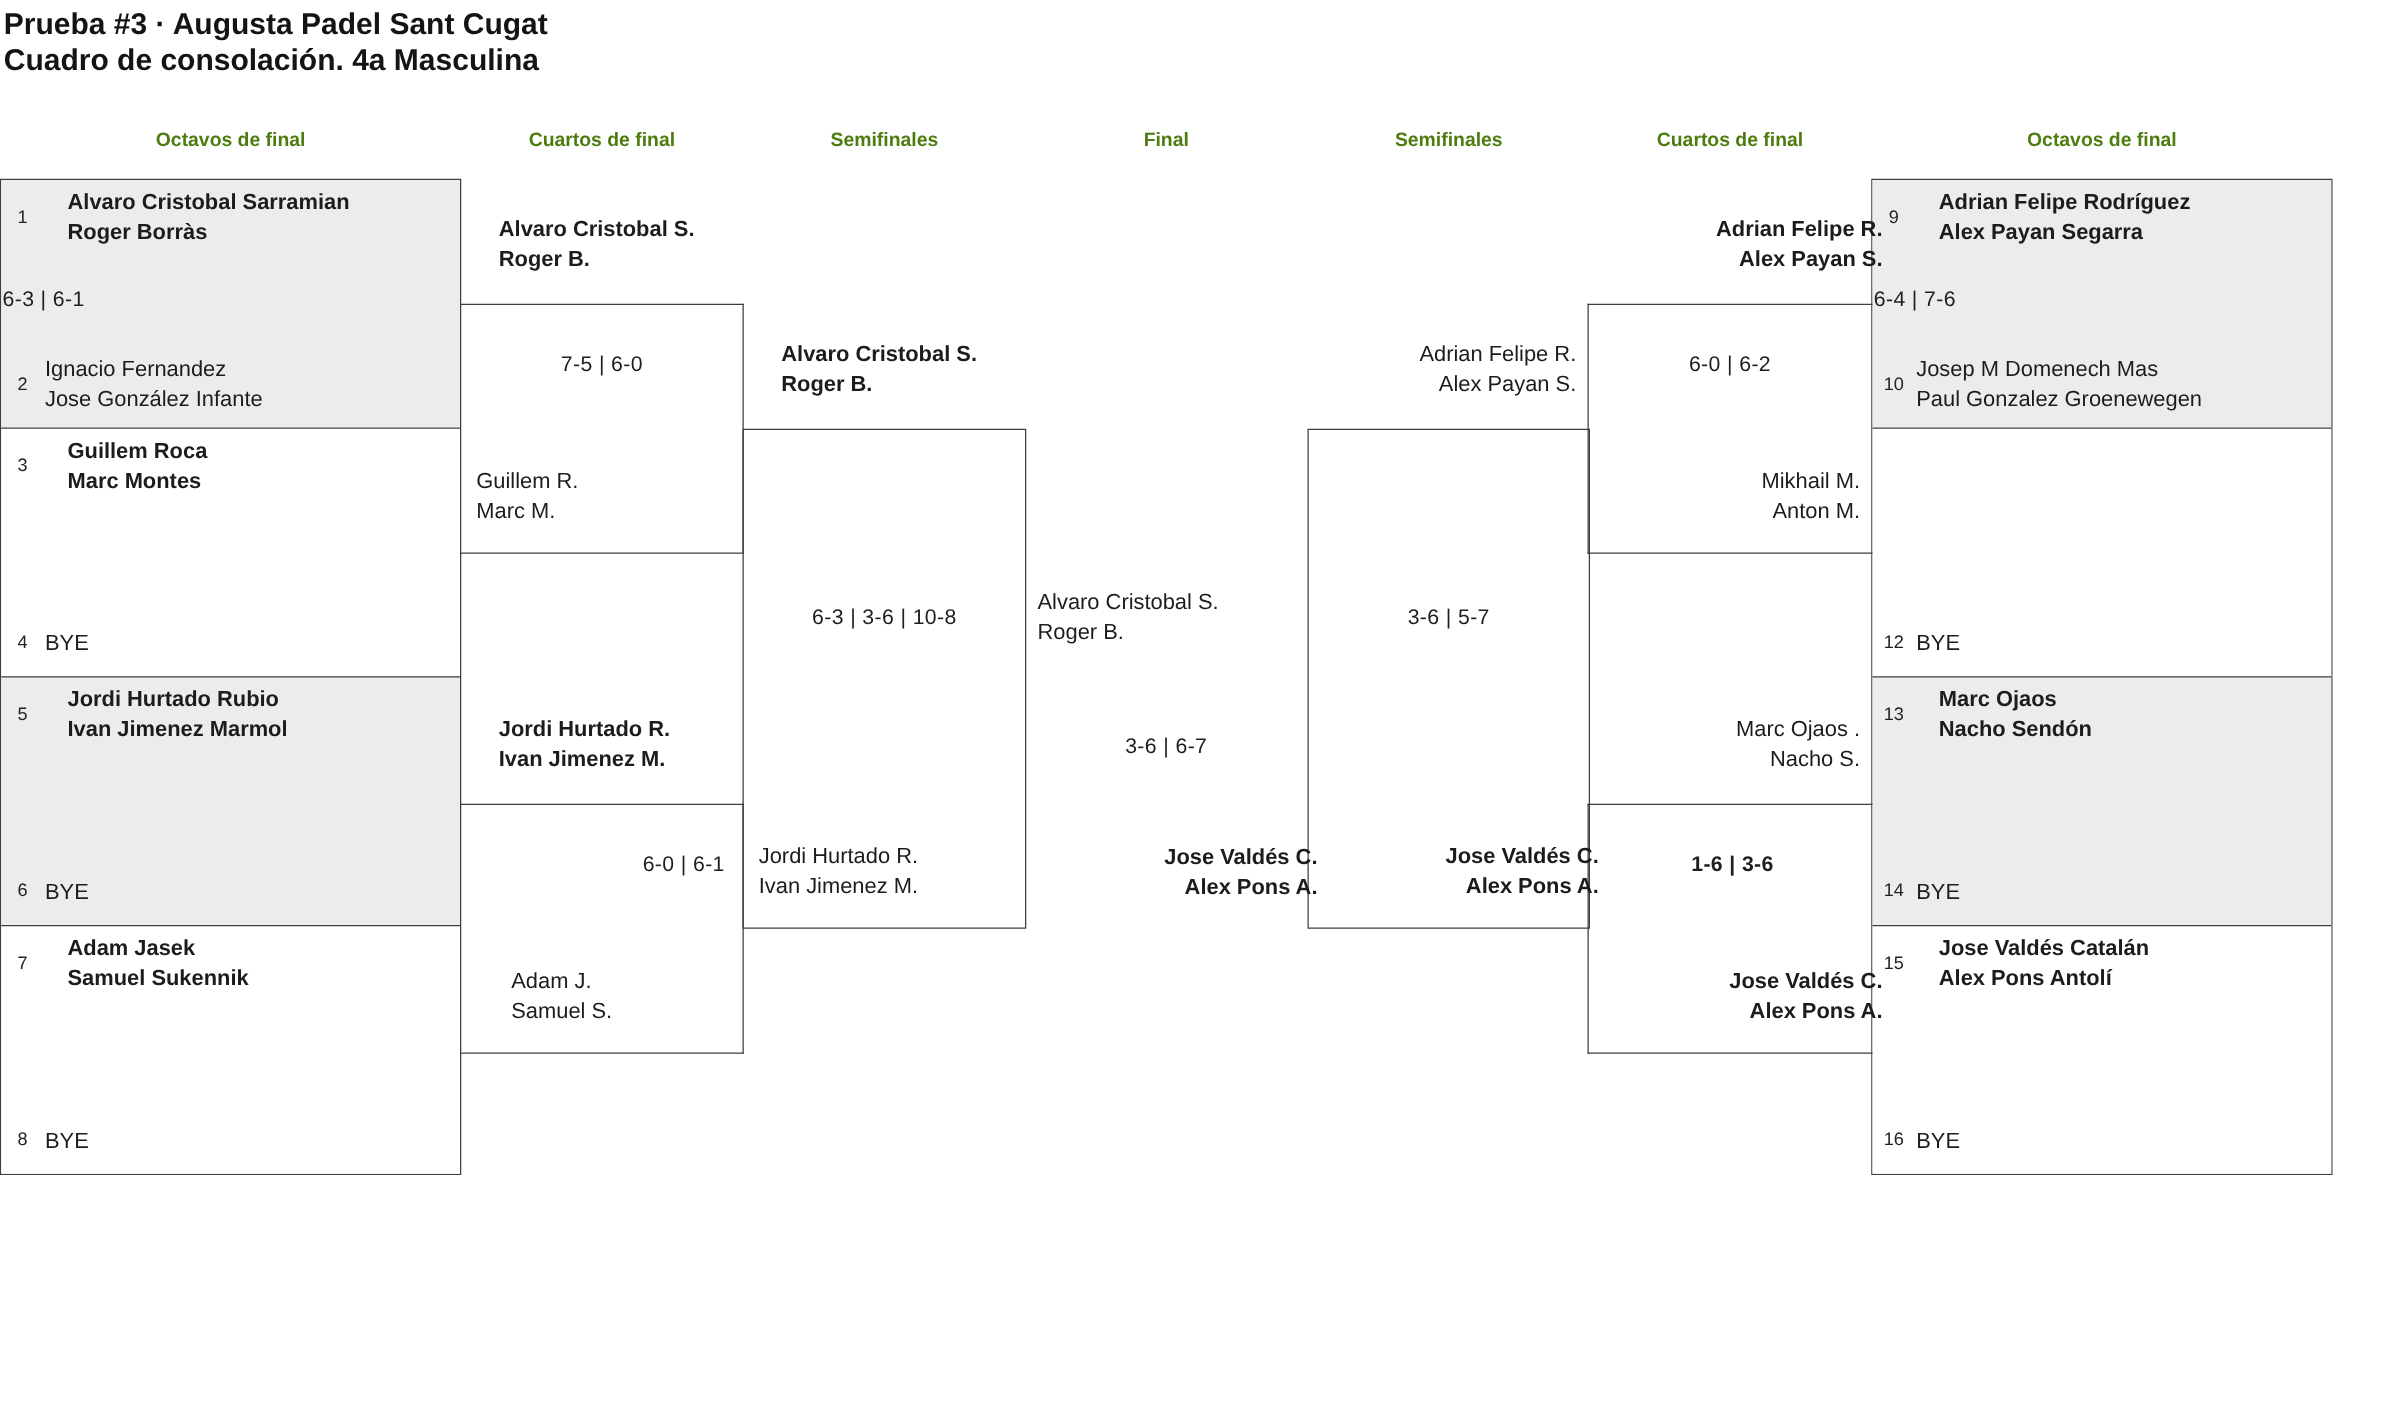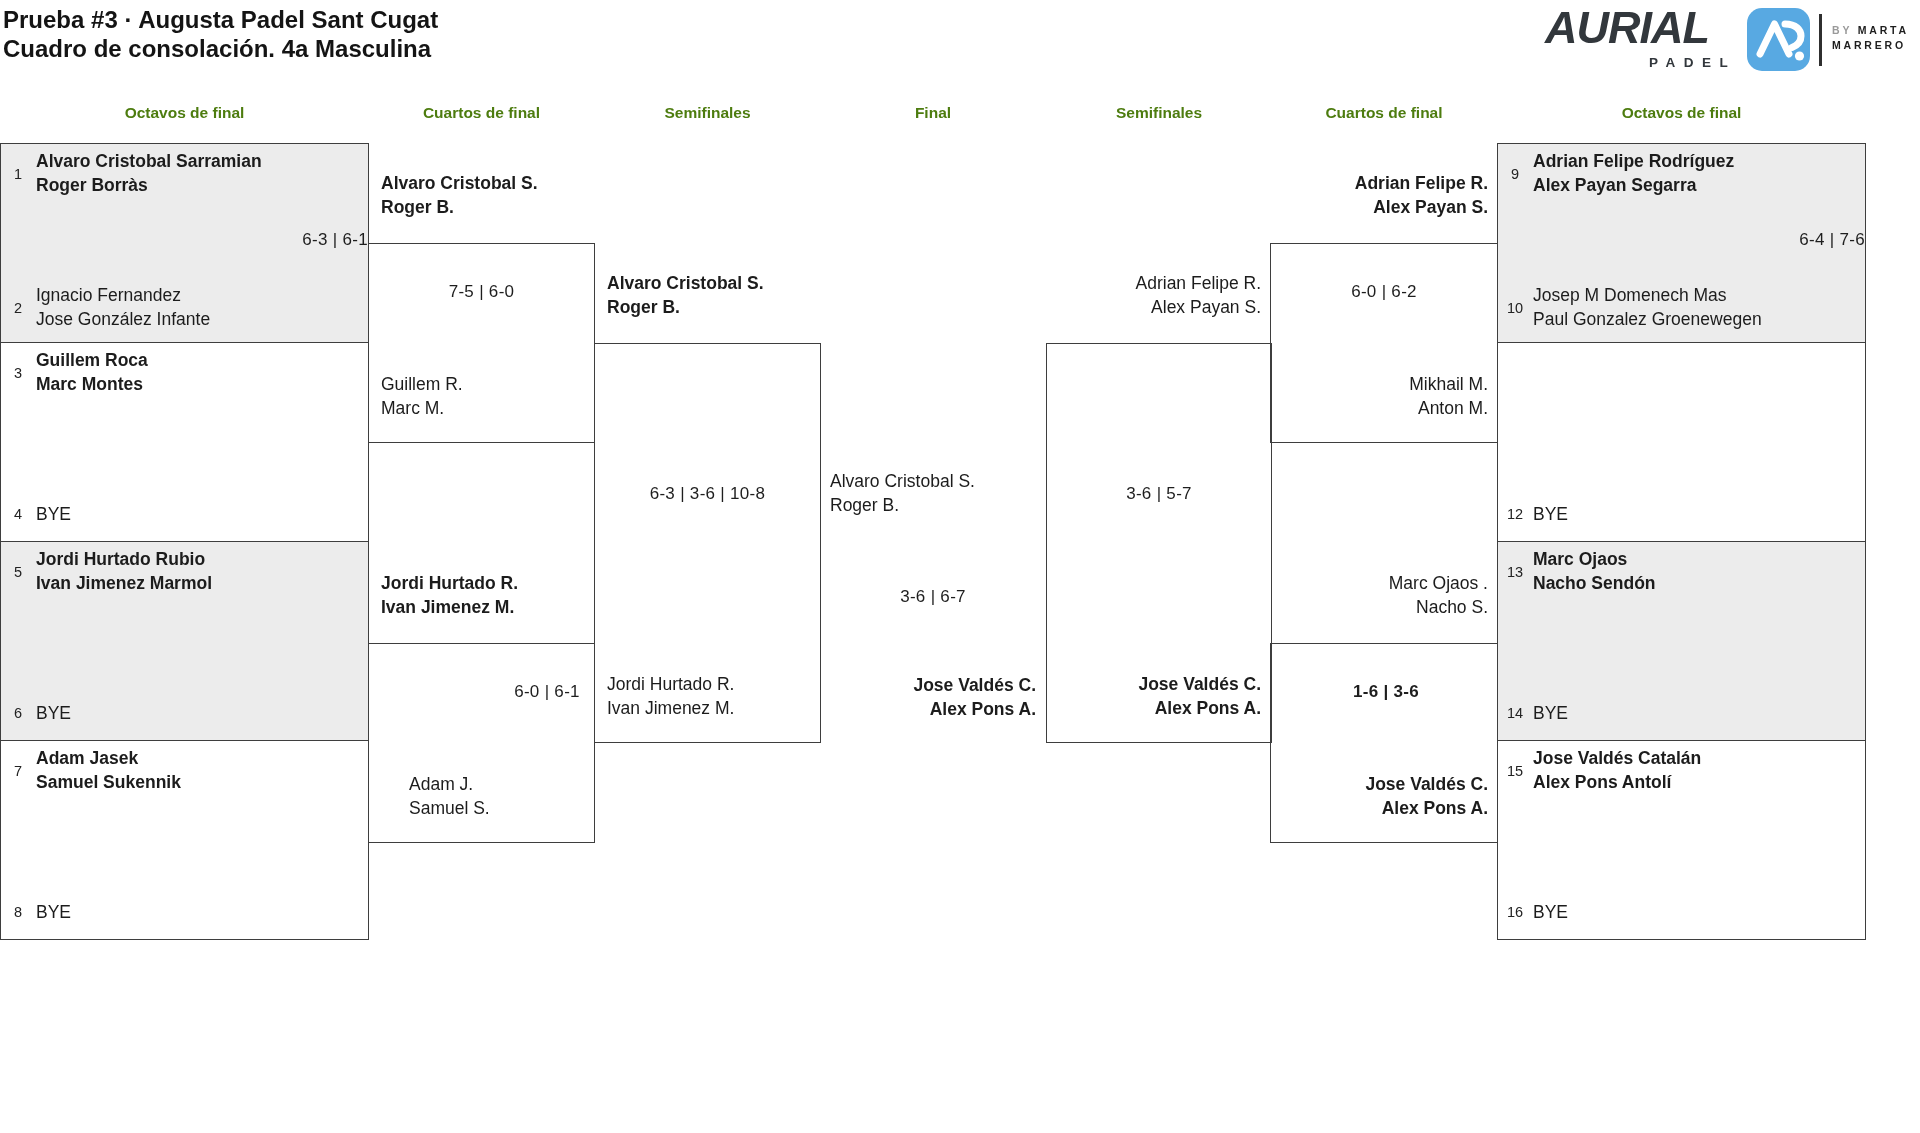--- a/index.html
+++ b/index.html
@@ -18,23 +18,23 @@
   .ocell{position:relative;height:198px;background:#fff;}
   .ocell.shaded{background:#ececec;}
   .ocell + .ocell{border-top:1.5px solid #3e3e3e;}
 
   .team-row{position:absolute;display:flex;align-items:center;gap:7px;left:6px;right:6px;}
   .team-row.pos-top{top:6px;}
   .team-row.pos-bottom{bottom:11px;}
   .team-row.pos-bye{bottom:15px;}
   .seed{flex:none;width:22px;text-align:center;font-size:14.5px;color:#222;}
   .names{font-size:17.5px;line-height:23.5px;white-space:pre-line;}
-  .bold{font-weight:700;}
-
-  .cell-score{position:absolute;left:1px;right:0;top:86px;text-align:right;font-size:17px;
+  .bold{font-weight:700;margin-left:18px;}
+
+  .cell-score{position:absolute;left:1px;right:0;top:86px;text-align:left;font-size:17px;
               letter-spacing:.3px;color:#1e1e1e;}
 
   
   .mbox{position:absolute;border:1.5px solid #3e3e3e;box-sizing:border-box;background:transparent;}
 
   .t{position:absolute;font-size:17.5px;line-height:23.5px;white-space:pre-line;color:#1c1c1c;}
   .t.ra{text-align:right;}
   .score{position:absolute;font-size:17px;letter-spacing:.3px;color:#1e1e1e;text-align:center;}
 
   
@@ -50,37 +50,20 @@
   .logo .byline .gray{color:#9a9a9a;}
 </style>
 </head>
 <body>
 
 <div id="stage">
 
   <div class="title">Prueba #3 · Augusta Padel Sant Cugat
 Cuadro de consolación. 4a Masculina</div>
 
-  <div class="logo">
-    <div class="brand">AURIAL</div>
-    <div class="word">PADEL</div>
-    <div class="mark" style="background:#58a9e2;">
-      <svg width="63" height="63" viewBox="0 0 63 63">
-        <path d="M13 46 L27.5 16 L42 46" fill="none" stroke="#fff" stroke-width="7" stroke-linecap="round" stroke-linejoin="round"></path>
-        <path d="M38 16 C49 16 54 22 54 28 C54 34 50 37.5 45 39.5" fill="none" stroke="#fff" stroke-width="7" stroke-linecap="round"></path>
-        <circle cx="52.5" cy="48" r="4.6" fill="#fff"></circle>
-      </svg>
-    </div>
-    <div class="divider"></div>
-    <div class="byline">
-      <span class="gray">BY</span>
-      <span>MARTA</span><br>
-      <span>MARRERO</span>
-    </div>
-  </div>
 
   <div class="round-header" style="left:0;width:369px">Octavos de final</div>
   <div class="round-header" style="left:368px;width:227px">Cuartos de final</div>
   <div class="round-header" style="left:594px;width:227px">Semifinales</div>
   <div class="round-header" style="left:820px;width:226px">Final</div>
   <div class="round-header" style="left:1046px;width:226px">Semifinales</div>
   <div class="round-header" style="left:1270px;width:228px">Cuartos de final</div>
   <div class="round-header" style="left:1497px;width:369px">Octavos de final</div>
 
   <div class="ocol" style="left:0;">

